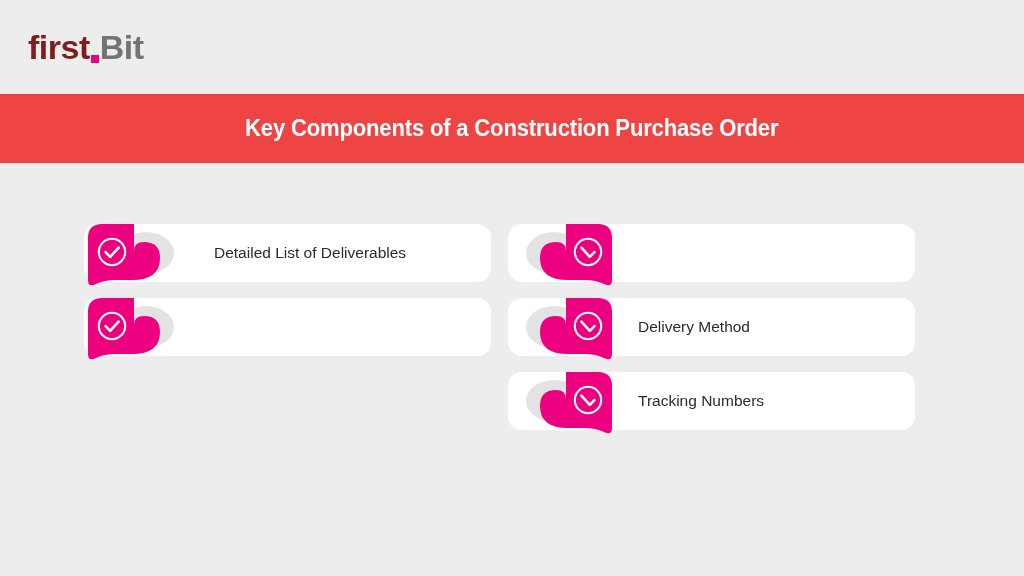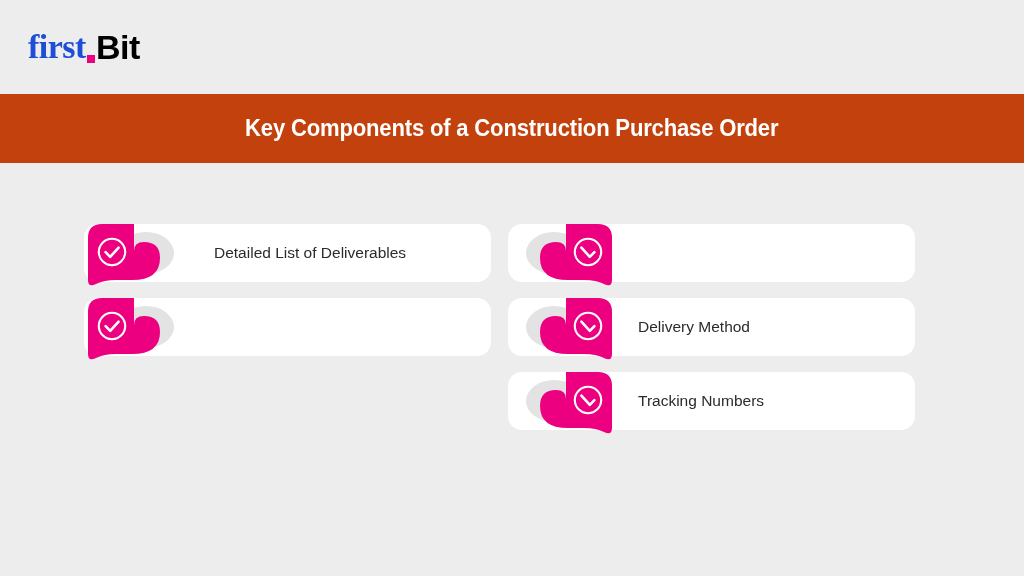--- a/index.html
+++ b/index.html
@@ -26,38 +26,38 @@
   .logo {
     display: flex;
     align-items: flex-end;
     font-weight: bold;
     font-size: 34px;
     letter-spacing: -0.5px;
     color: #262626;
     line-height: 1;
     user-select: none;
   }
-  .logo-first { color: #1d4ed8; font-family: Liberation Serif, serif; }
+  .logo-first { color: #7f1d1d; }
   .logo-dot {
     width: 8px;
     height: 8px;
     background: #ec0080;
     margin: 0 1px 1px 1px;
     flex: none;
   }
-  .logo-bit { color: #000000; }
+  .logo-bit { color: #737373; }
 
   
   .banner {
     position: absolute;
     left: 0;
     top: 94px;
     width: 1024px;
     height: 69px;
-    background: #c2410c;
+    background: #ef4444;
     display: flex;
     align-items: center;
     justify-content: center;
   }
   .banner-title {
     color: #ffffff;
     font-size: 23px;
     font-weight: bold;
     letter-spacing: -0.2px;
     transform: scaleX(0.96);

